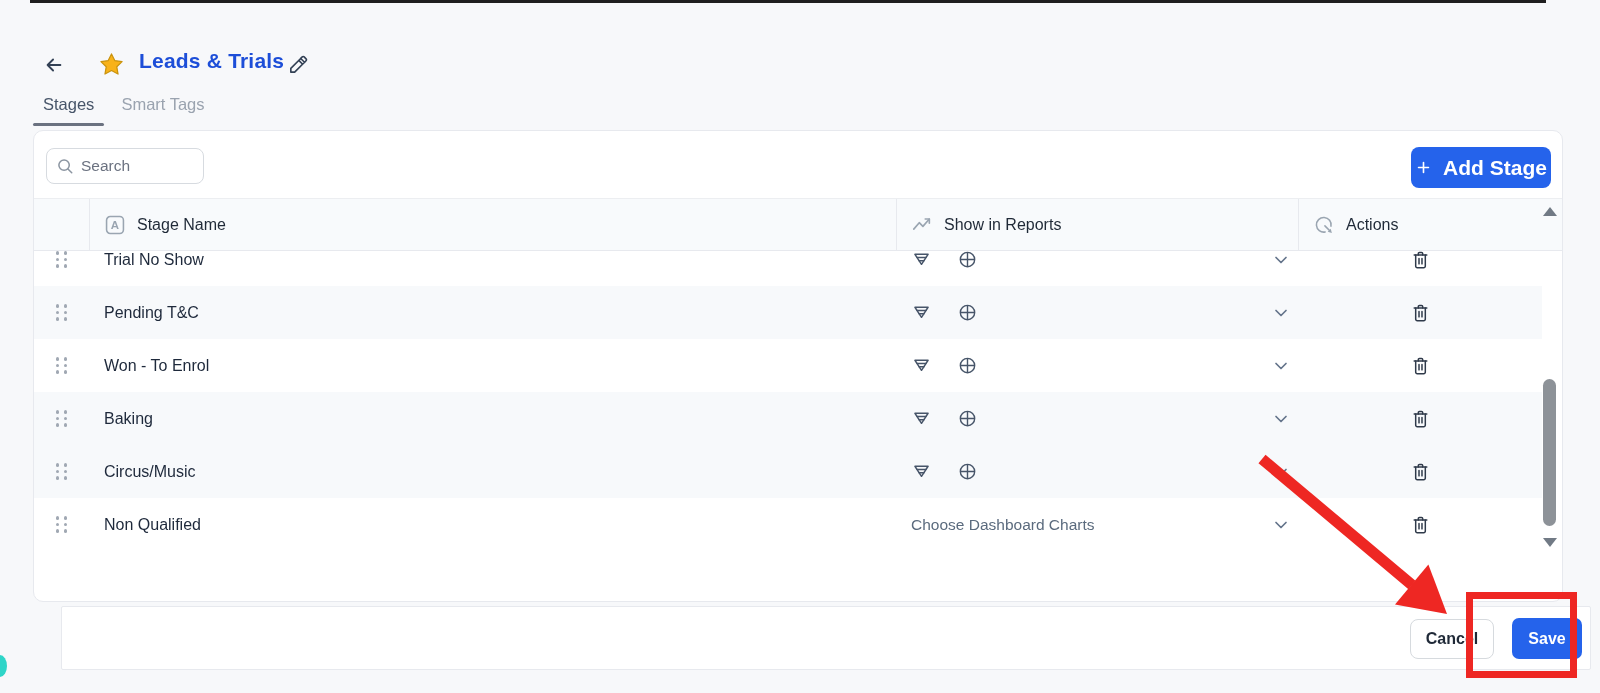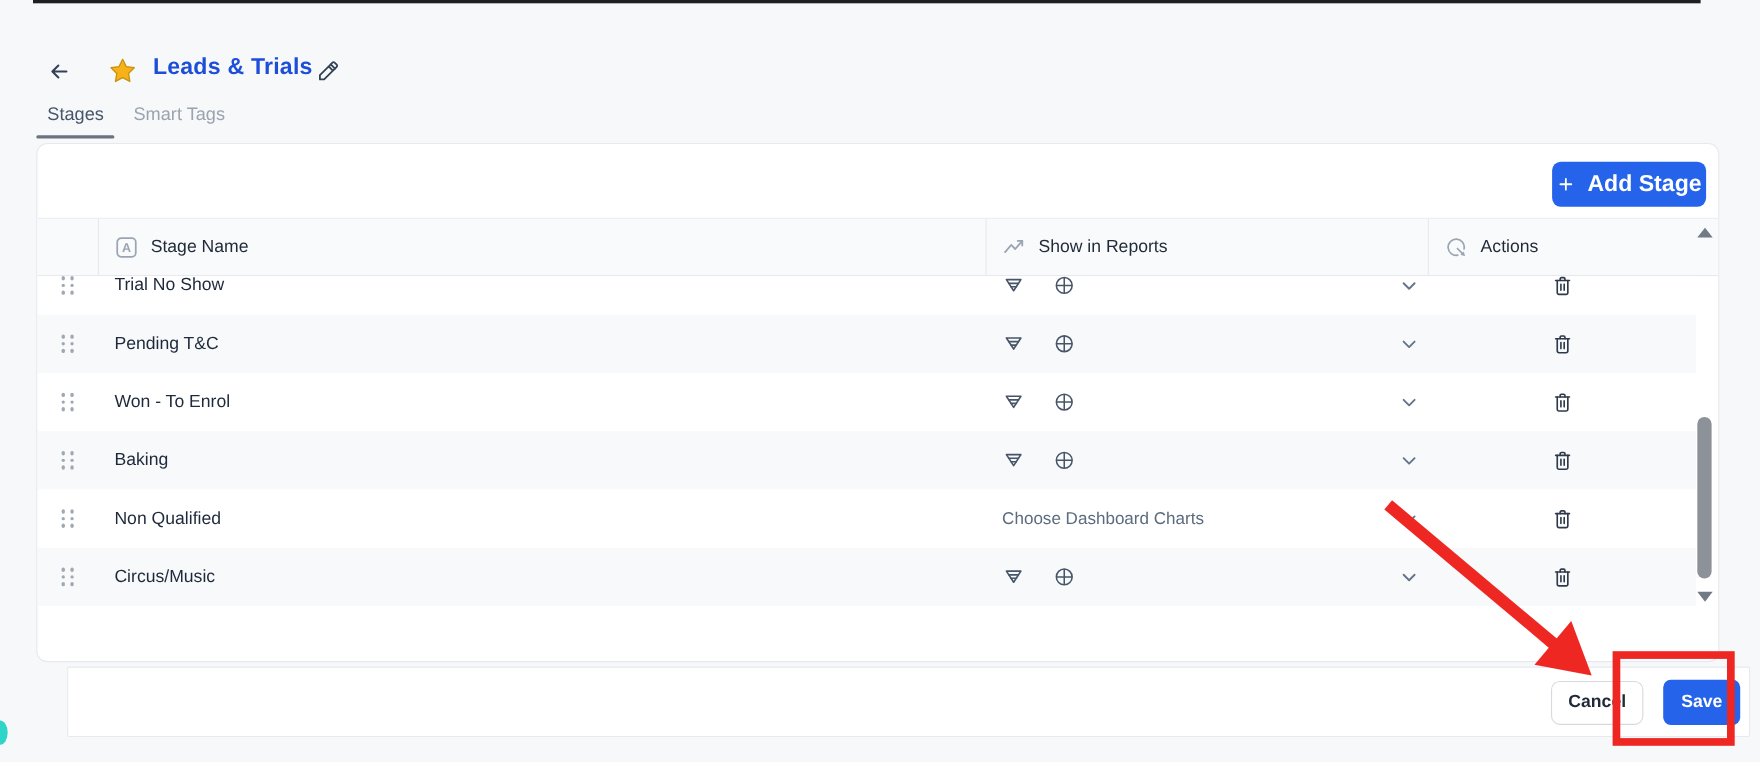--- a/index.html
+++ b/index.html
@@ -100,20 +100,27 @@
         <path d="M14.3 5.7l1.6-1.6a1.4 1.4 0 0 1 2 0l2 2a1.4 1.4 0 0 1 0 2l-1.6 1.6"></path>
       </svg>
   </button>
 
   <div class="tabs">
     <div class="tab active">Stages</div>
     <div class="tab">Smart Tags</div>
   </div>
 
   <div class="card main-card">
+    <div class="search-box">
+      <svg width="17" height="17" viewBox="0 0 18 18" fill="none" stroke="currentColor" stroke-width="1.6" stroke-linecap="round">
+          <circle cx="7.5" cy="7.5" r="5.5"></circle>
+          <path d="M11.6 11.6l4 4"></path>
+        </svg>
+      <input value="" placeholder="Search" style="">
+    </div>
     <button class="add-stage">
       <svg width="17" height="17" viewBox="0 0 24 24" fill="none" stroke="currentColor" stroke-width="2.3" stroke-linecap="round">
           <path d="M12 5v14M5 12h14"></path>
         </svg>
       <span>Add Stage</span>
     </button>
 
     <div class="thead">
       <div class="col-drag"></div>
       <div class="th col-name">
@@ -313,52 +320,20 @@
               <svg width="21" height="21" viewBox="0 0 24 24" fill="none" stroke="currentColor" stroke-width="1.7" stroke-linecap="round">
                 <path d="M4.8 6.8h14.4"></path>
                 <path d="M9.5 6.8V5.2A1.3 1.3 0 0 1 10.8 3.9h2.4a1.3 1.3 0 0 1 1.3 1.3v1.6"></path>
                 <path d="M6.5 6.8v12.7a1.8 1.8 0 0 0 1.8 1.8h7.4a1.8 1.8 0 0 0 1.8-1.8V6.8"></path>
                 <path d="M10.3 10.8v6.2M13.7 10.8v6.2"></path>
               </svg>
             </button>
           </div>
       </div>
 
-      <div class="row">
-        <div class="cell-drag">
-            <span class="drag">
-              <i></i>
-              <i></i>
-              <i></i>
-              <i></i>
-              <i></i>
-              <i></i>
-            </span>
-          </div>
-        <div class="cell-name">Non Qualified</div>
-        <div class="cell-reports">
-          <span class="dropdown-text">Choose Dashboard Charts</span>
-          <span class="chev">
-              <svg width="18" height="18" viewBox="0 0 18 18" fill="none" stroke="currentColor" stroke-width="1.7" stroke-linecap="round" stroke-linejoin="round">
-                <polyline points="4,6.5 9,11.5 14,6.5"></polyline>
-              </svg>
-            </span>
-        </div>
-        <div class="cell-actions">
-            <button class="trash-btn">
-              <svg width="21" height="21" viewBox="0 0 24 24" fill="none" stroke="currentColor" stroke-width="1.7" stroke-linecap="round">
-                <path d="M4.8 6.8h14.4"></path>
-                <path d="M9.5 6.8V5.2A1.3 1.3 0 0 1 10.8 3.9h2.4a1.3 1.3 0 0 1 1.3 1.3v1.6"></path>
-                <path d="M6.5 6.8v12.7a1.8 1.8 0 0 0 1.8 1.8h7.4a1.8 1.8 0 0 0 1.8-1.8V6.8"></path>
-                <path d="M10.3 10.8v6.2M13.7 10.8v6.2"></path>
-              </svg>
-            </button>
-          </div>
-      </div>
-
       <div class="row alt">
         <div class="cell-drag">
             <span class="drag">
               <i></i>
               <i></i>
               <i></i>
               <i></i>
               <i></i>
               <i></i>
             </span>
@@ -370,20 +345,52 @@
                 <path d="M4.5 6h15L12 17.5z"></path>
                 <path d="M7 9.8h10M9.2 13.4h5.6"></path>
               </svg>
             </span>
           <span class="ricon">
               <svg width="21" height="21" viewBox="0 0 24 24" fill="none" stroke="currentColor" stroke-width="1.6">
                 <circle cx="12" cy="12" r="8.2"></circle>
                 <path d="M12 3.8v16.4M3.8 12h16.4"></path>
               </svg>
             </span>
+          <span class="chev">
+              <svg width="18" height="18" viewBox="0 0 18 18" fill="none" stroke="currentColor" stroke-width="1.7" stroke-linecap="round" stroke-linejoin="round">
+                <polyline points="4,6.5 9,11.5 14,6.5"></polyline>
+              </svg>
+            </span>
+        </div>
+        <div class="cell-actions">
+            <button class="trash-btn">
+              <svg width="21" height="21" viewBox="0 0 24 24" fill="none" stroke="currentColor" stroke-width="1.7" stroke-linecap="round">
+                <path d="M4.8 6.8h14.4"></path>
+                <path d="M9.5 6.8V5.2A1.3 1.3 0 0 1 10.8 3.9h2.4a1.3 1.3 0 0 1 1.3 1.3v1.6"></path>
+                <path d="M6.5 6.8v12.7a1.8 1.8 0 0 0 1.8 1.8h7.4a1.8 1.8 0 0 0 1.8-1.8V6.8"></path>
+                <path d="M10.3 10.8v6.2M13.7 10.8v6.2"></path>
+              </svg>
+            </button>
+          </div>
+      </div>
+
+      <div class="row">
+        <div class="cell-drag">
+            <span class="drag">
+              <i></i>
+              <i></i>
+              <i></i>
+              <i></i>
+              <i></i>
+              <i></i>
+            </span>
+          </div>
+        <div class="cell-name">Non Qualified</div>
+        <div class="cell-reports">
+          <span class="dropdown-text">Choose Dashboard Charts</span>
           <span class="chev">
               <svg width="18" height="18" viewBox="0 0 18 18" fill="none" stroke="currentColor" stroke-width="1.7" stroke-linecap="round" stroke-linejoin="round">
                 <polyline points="4,6.5 9,11.5 14,6.5"></polyline>
               </svg>
             </span>
         </div>
         <div class="cell-actions">
             <button class="trash-btn">
               <svg width="21" height="21" viewBox="0 0 24 24" fill="none" stroke="currentColor" stroke-width="1.7" stroke-linecap="round">
                 <path d="M4.8 6.8h14.4"></path>

